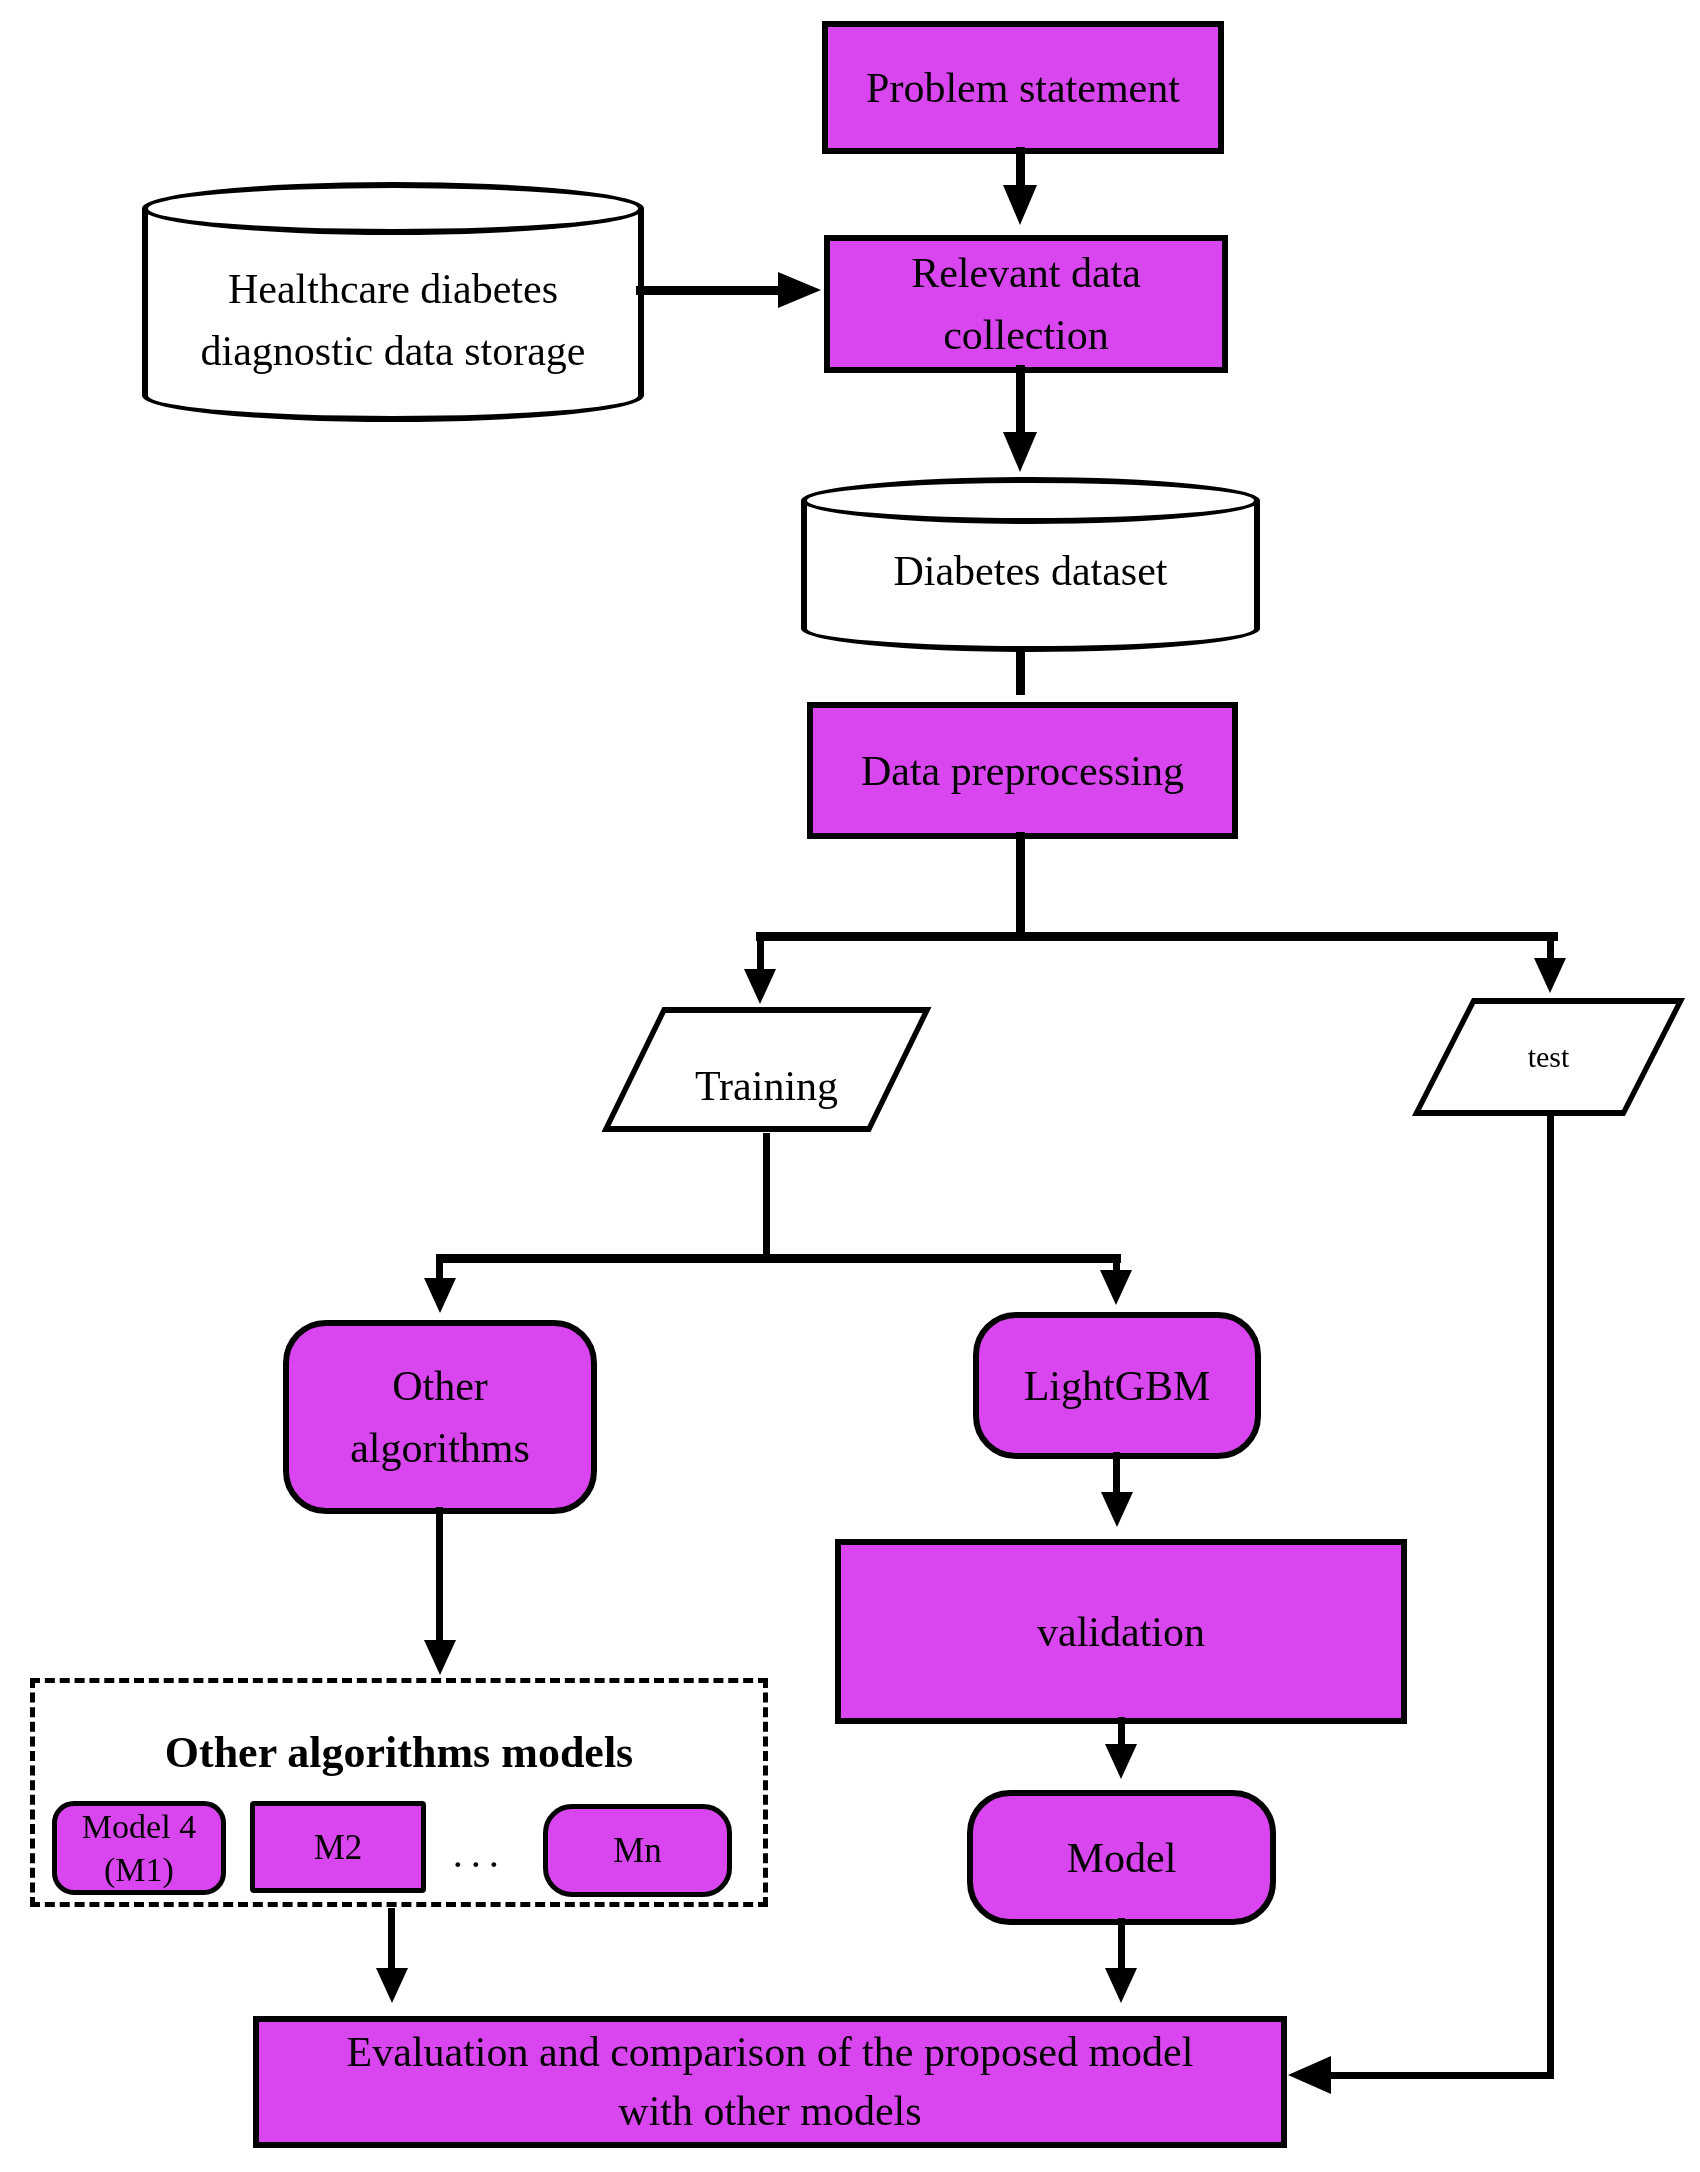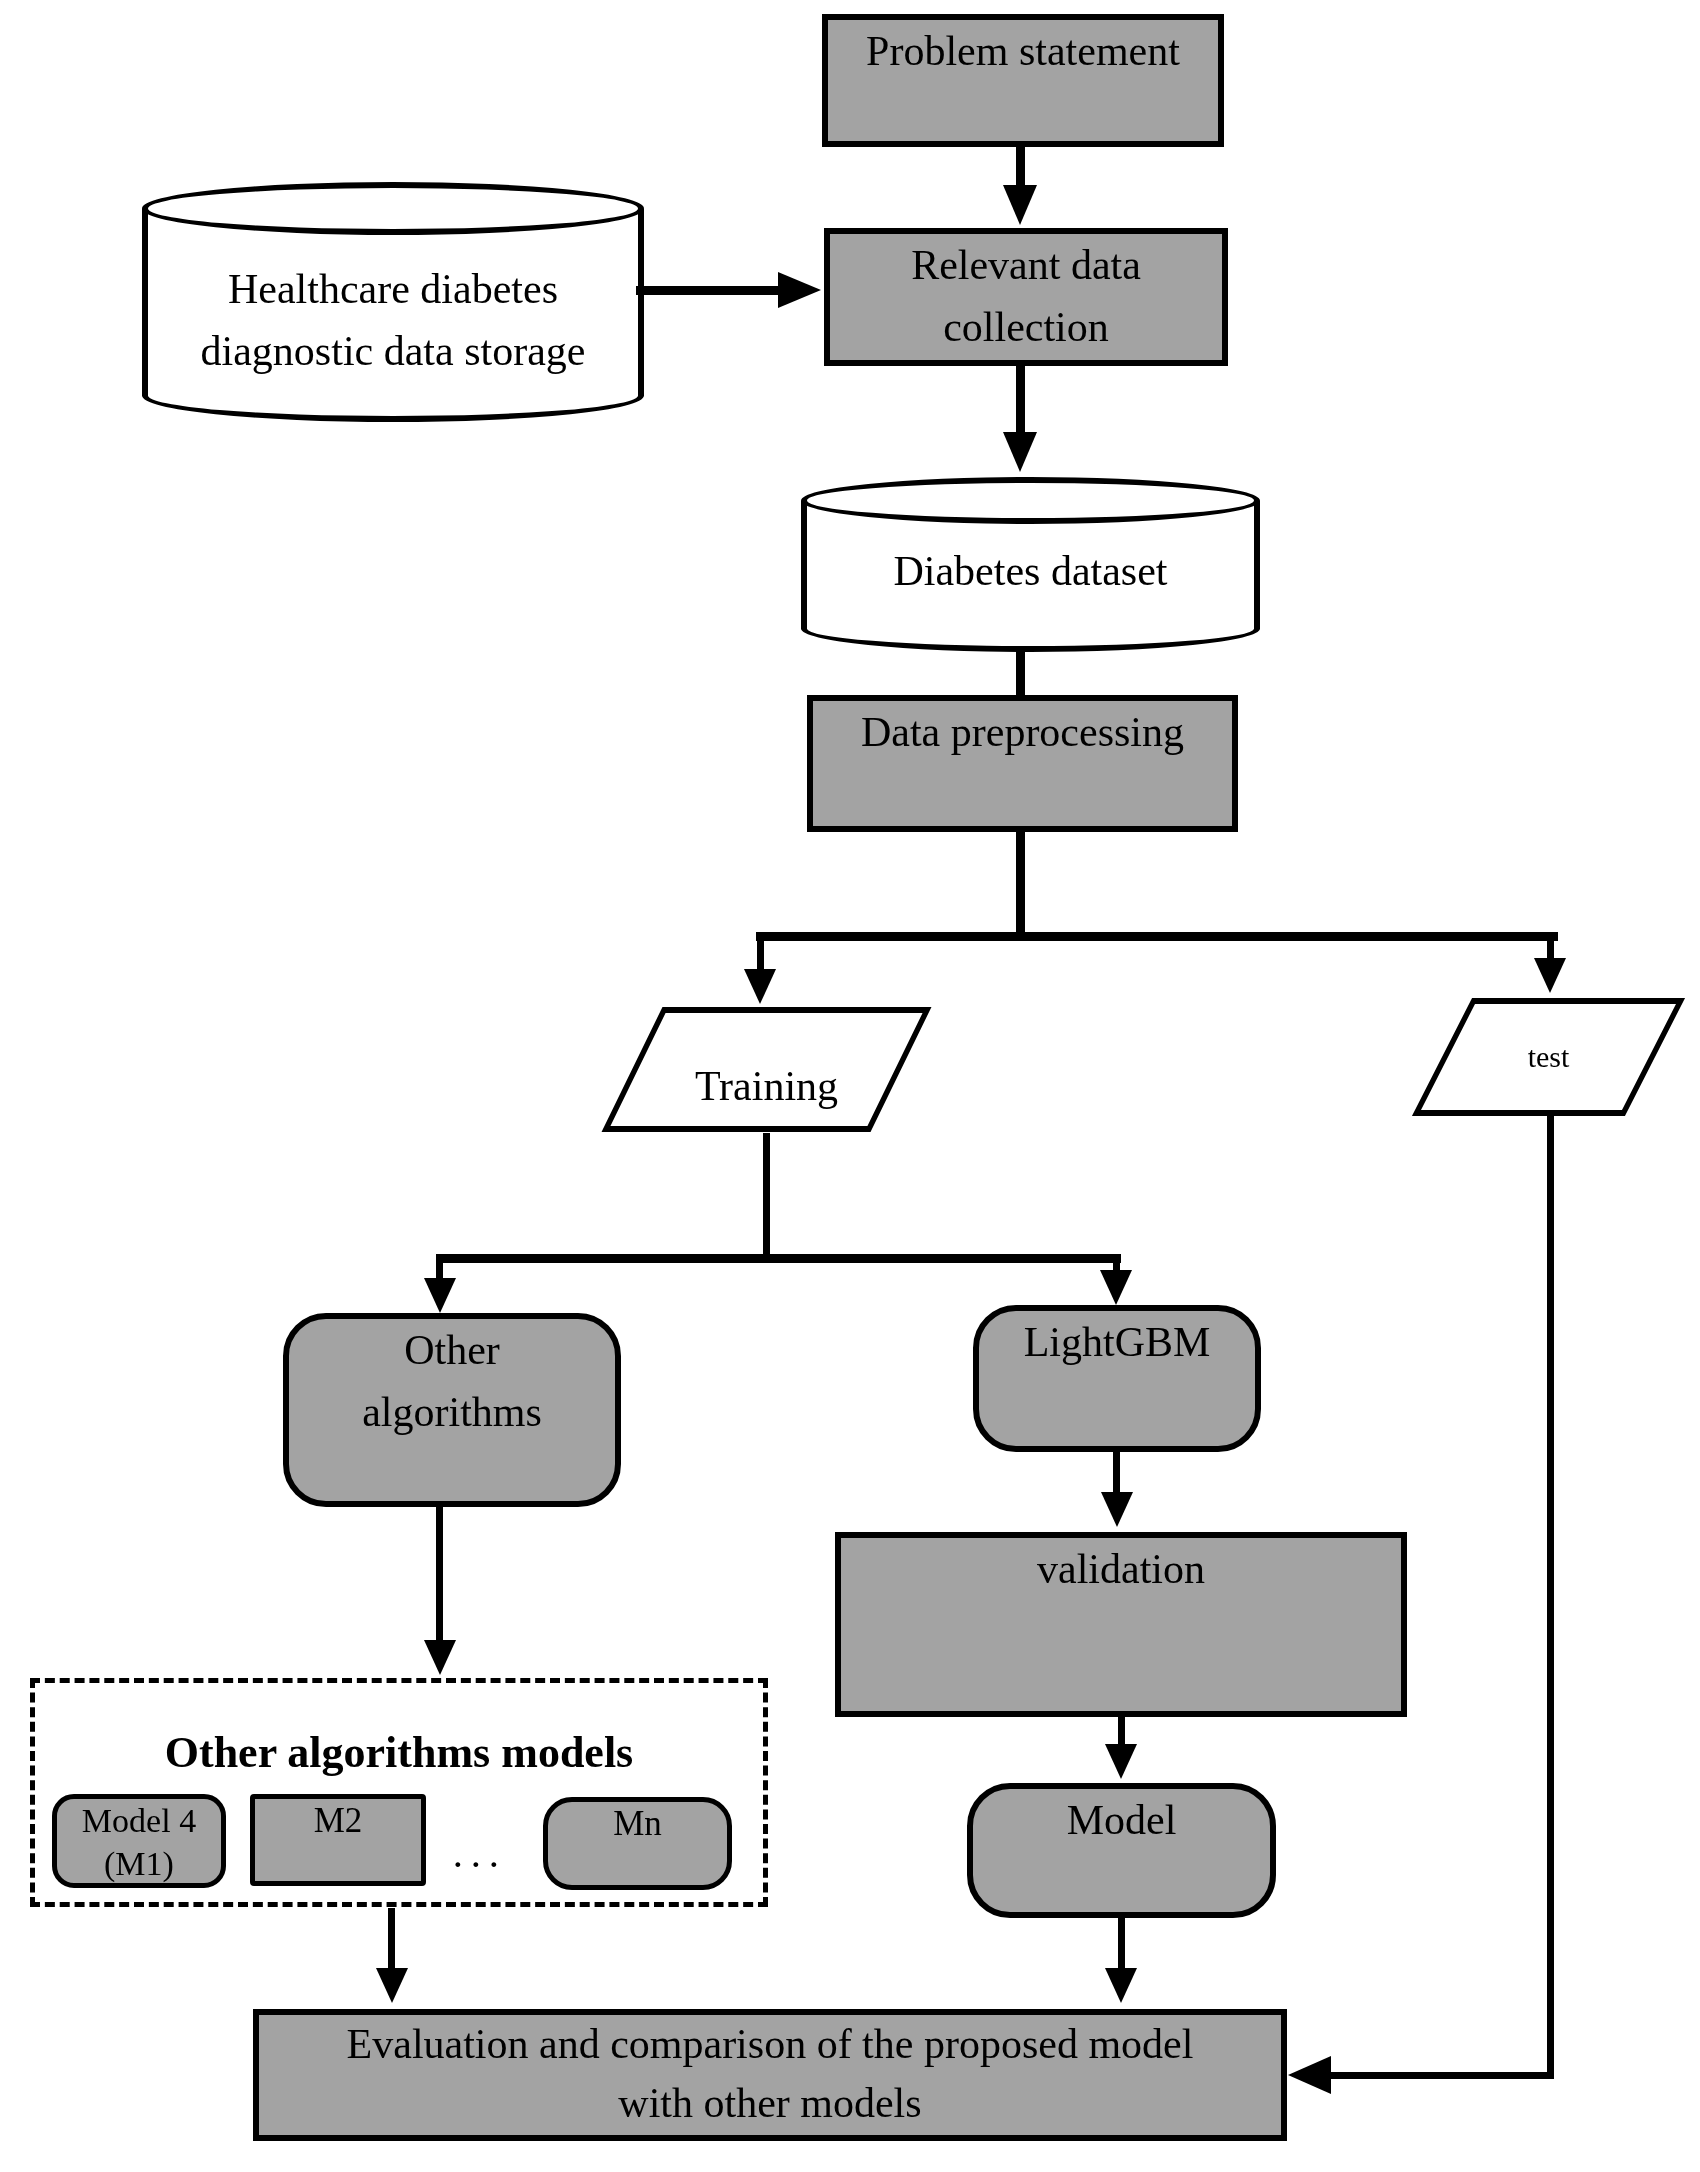--- a/index.html
+++ b/index.html
@@ -1,22 +1,22 @@
 <!DOCTYPE html>
 <html style="font-size:11.8px"><head>
 <meta charset="utf-8">
 <style>
   html,body{margin:0;padding:0;background:#ffffff;}
   body{width:1701px;height:2172px;position:relative;overflow:hidden;
        font-family:"Liberation Serif","DejaVu Serif",serif;color:#000;}
   .abs{position:absolute;margin-top:24px;}
   
-  .rect{position:absolute;border:6.6px solid #000;background:#a3a3a3;
-        display:flex;align-items:center;flex-direction:column;
-        text-align:center;box-sizing:border-box;}
+  .rect{position:absolute;border:6.6px solid #000;background:#d946ef;
+        display:flex;align-items:center;justify-content:center;flex-direction:column;
+        text-align:center;box-sizing:border-box;margin-top:7px;}
   .round{border-radius:43px;}
   .para{position:absolute;border:6.6px solid #000;background:#fff;box-sizing:border-box;}
   .para-label{position:absolute;display:flex;align-items:center;justify-content:center;
         text-align:center;}
   .cyl{position:absolute;margin-left:8px;}
   .cyl .cap,.cyl .base{position:absolute;left:0;right:0;border:6.6px solid #000;
         border-radius:50%;background:#fff;box-sizing:border-box;}
   .cyl .wall{position:absolute;left:0;right:0;border-left:6.6px solid #000;
         border-right:6.6px solid #000;background:#fff;box-sizing:border-box;}
   .cyl .cyl-text{position:absolute;left:0;right:0;text-align:center;}
@@ -71,21 +71,21 @@
 <div class="rect t57" style="left:807px;top:695px;width:431px;height:137px;">
   <span>Data preprocessing</span>
 </div>
 
 <div class="para" style="left:632px;top:1007px;width:269px;height:125px;transform:skewX(-26deg);"></div>
 <div class="para-label t57" style="left:632px;top:1007px;width:269px;height:158px;">Training</div>
 
 <div class="para" style="left:1442px;top:998px;width:213px;height:118px;transform:skewX(-27deg);"></div>
 <div class="para-label t52" style="left:1442px;top:998px;width:213px;height:118px;">test</div>
 
-<div class="rect round t57" style="left:283px;top:1313px;width:338px;height:194px;">
+<div class="rect round t57" style="left:283px;top:1313px;width:314px;height:194px;">
   <span>Other</span>
   <span>algorithms</span>
 </div>
 
 <div class="rect round t57" style="left:973px;top:1305px;width:288px;height:147px;">
   <span>LightGBM</span>
 </div>
 
 <div class="rect t57" style="left:835px;top:1532px;width:572px;height:185px;">
   <span>validation</span>

